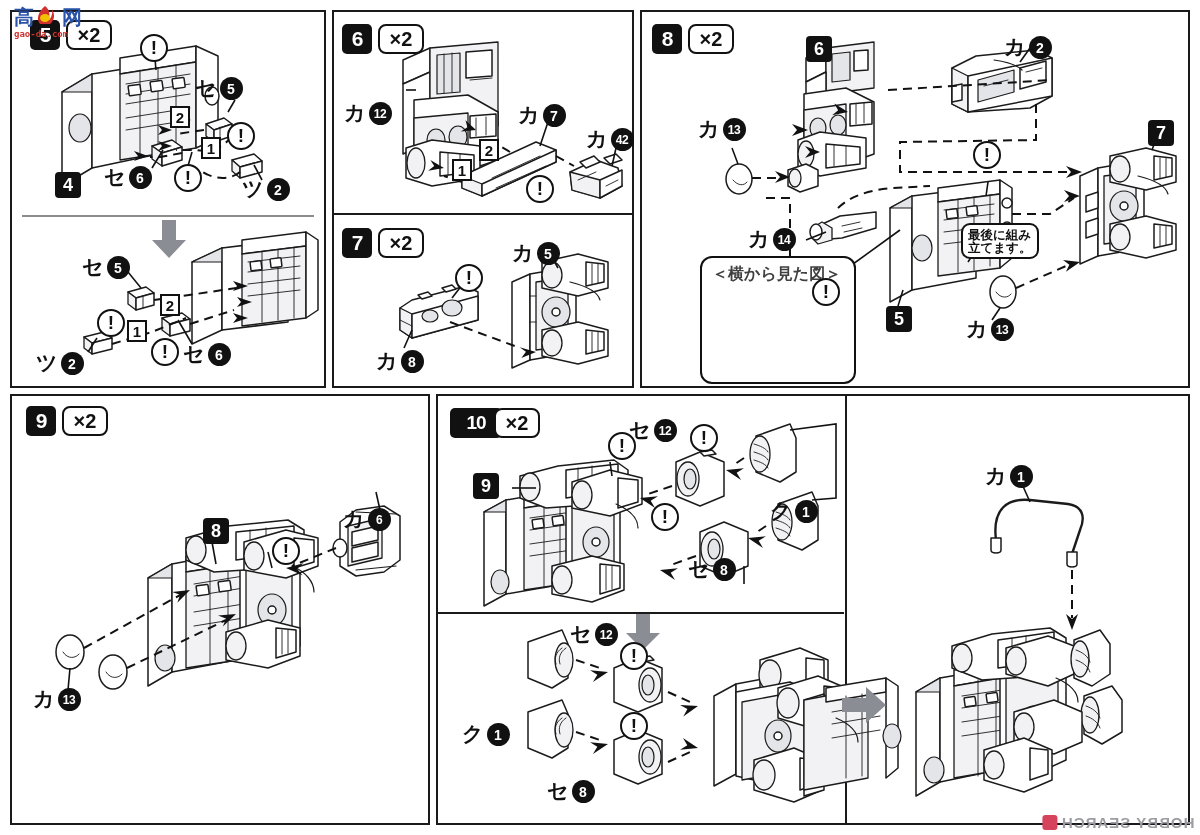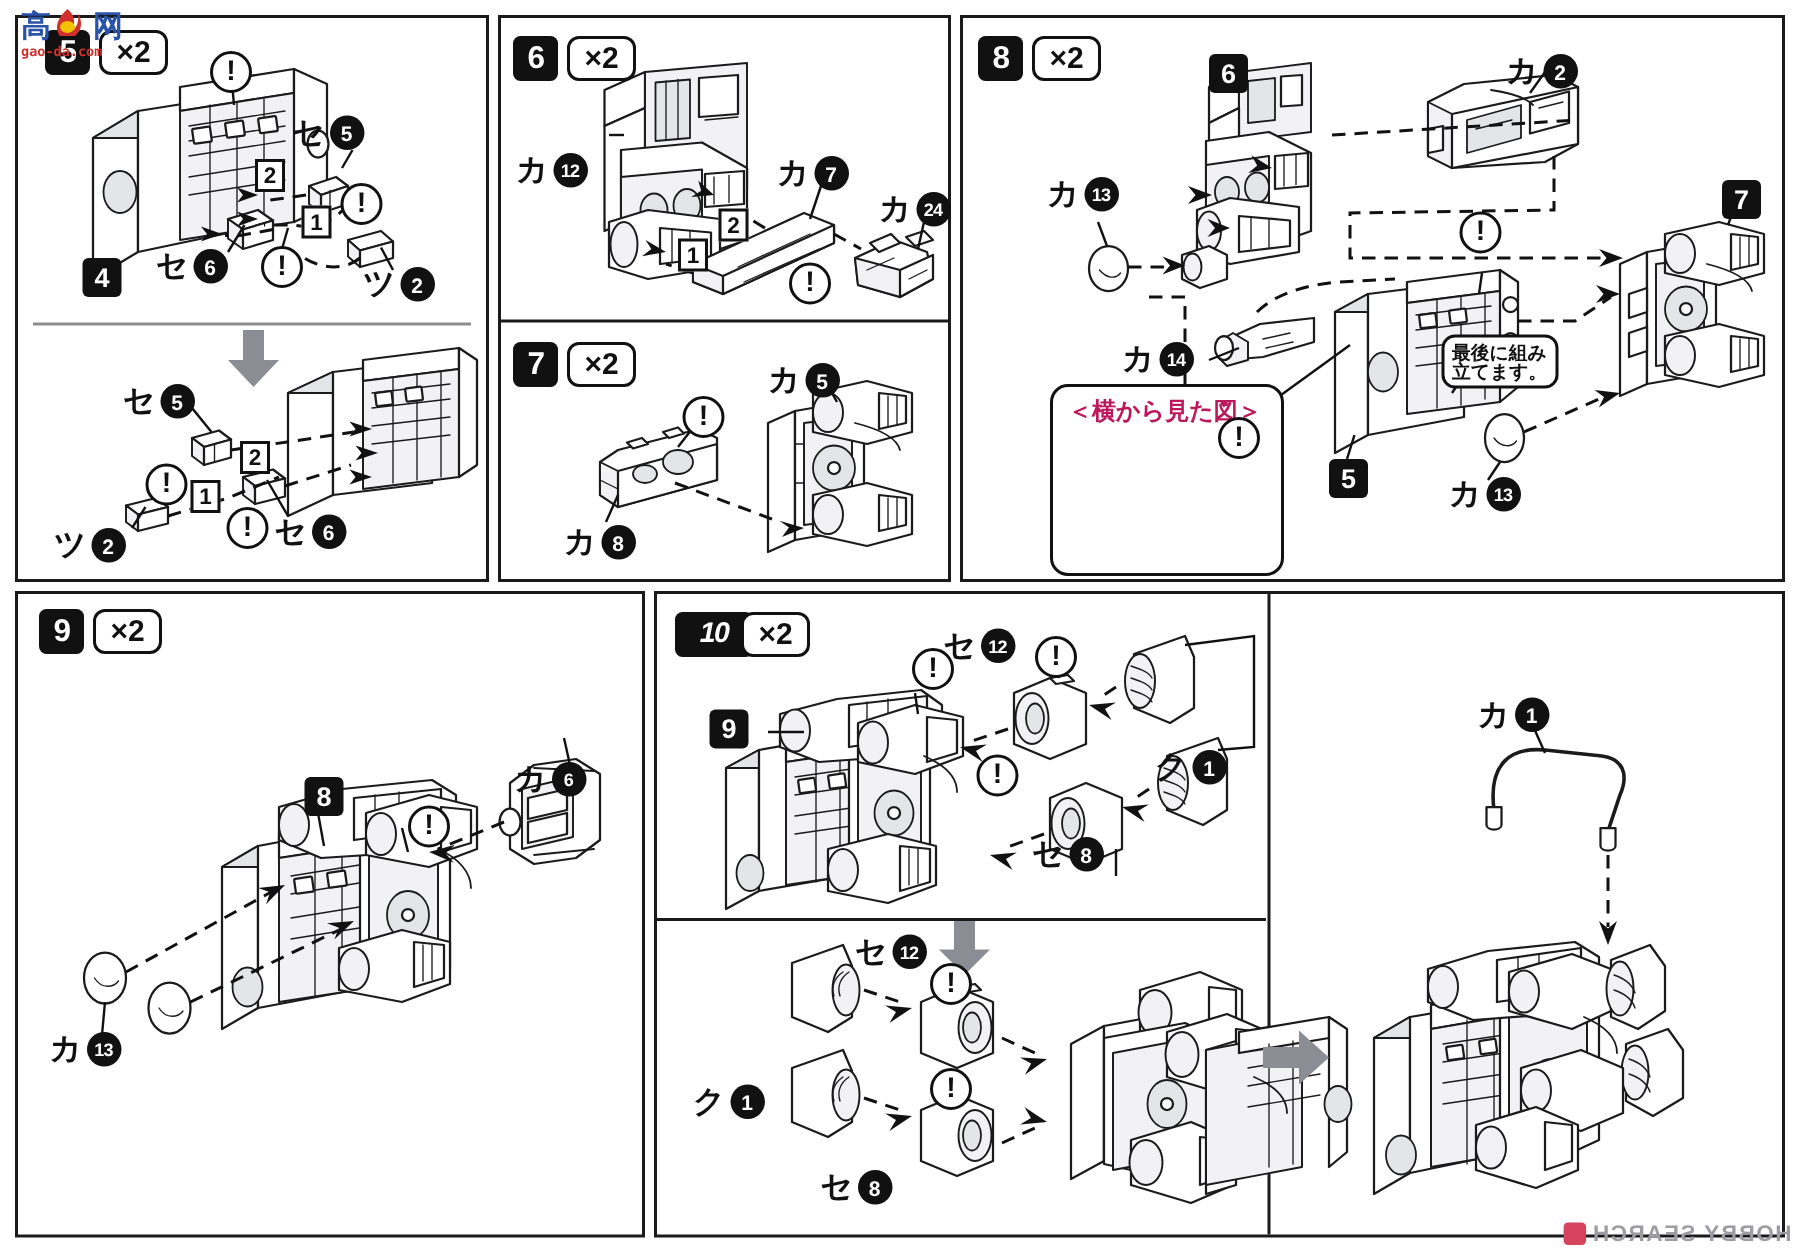--- a/index.html
+++ b/index.html
@@ -10,21 +10,21 @@
   
   .panel{position:absolute;border:2px solid #1a1a1a;background:#fff;box-sizing:border-box;}
   .vdiv{position:absolute;background:#1a1a1a;}
   .hdiv{position:absolute;background:#1a1a1a;}
   .thinline{position:absolute;background:#8d8d8d;height:2px;}
 
   
   .step-badge{position:absolute;width:30px;height:30px;background:#111;border-radius:5px;
     color:#fff;font-weight:bold;font-size:21px;display:flex;align-items:center;justify-content:center;
     font-family:"Liberation Sans",sans-serif;letter-spacing:-1px;}
-  .step-badge.wide{width:52px;font-style:italic;}
+  .step-badge.wide{width:52px;}
   .xbox{position:absolute;height:30px;min-width:46px;border:2.5px solid #111;border-radius:8px;
     display:flex;align-items:center;justify-content:center;font-weight:bold;font-size:20px;
     color:#111;background:#fff;padding:0 4px;box-sizing:border-box;}
 
   
   .ref-sq{position:absolute;width:26px;height:26px;background:#111;border-radius:4px;color:#fff;
     font-weight:bold;font-size:18px;display:flex;align-items:center;justify-content:center;}
 
   
   .plabel{position:absolute;display:flex;align-items:center;gap:3px;white-space:nowrap;}
@@ -42,21 +42,21 @@
   .ordbox{position:absolute;min-width:20px;height:22px;border:2px solid #111;background:#fff;
     display:flex;align-items:center;justify-content:center;font-size:15px;font-weight:bold;color:#111;
     padding:0 3px;box-sizing:border-box;z-index:5;}
 
   
   .jp-callout{position:absolute;border:2px solid #111;border-radius:9px;background:#fff;
     font-family:"DejaVu Sans",sans-serif;font-weight:bold;color:#111;padding:3px 5px;
     line-height:1.05;box-sizing:border-box;z-index:7;}
   .sideview{position:absolute;border:2px solid #111;border-radius:12px;background:#fff;box-sizing:border-box;}
   .sideview-title{position:absolute;font-family:"DejaVu Sans",sans-serif;font-weight:bold;
-    font-size:16px;color:#be185d;white-space:nowrap;}
+    font-size:16px;color:#404040;white-space:nowrap;}
 
   
   .art{position:absolute;left:0;top:0;width:1200px;height:835px;pointer-events:none;}
   .art svg{overflow:visible;}
   .pt{fill:#ffffff;stroke:#1b1b1b;stroke-width:1.5;stroke-linejoin:round;stroke-linecap:round;}
   .pt2{fill:#f2f2f4;stroke:#1b1b1b;stroke-width:1.3;stroke-linejoin:round;}
   .pt3{fill:#e4e5e9;stroke:#1b1b1b;stroke-width:1.2;stroke-linejoin:round;}
   .ln{fill:none;stroke:#1b1b1b;stroke-width:1.2;stroke-linecap:round;}
   .lnf{fill:none;stroke:#1b1b1b;stroke-width:.9;stroke-linecap:round;}
   .dash{fill:none;stroke:#111;stroke-width:2;stroke-dasharray:9 6;stroke-linecap:butt;}
@@ -827,21 +827,21 @@
   <div class="plabel" style="left:344px;top:102px;">
     <span class="kana">カ</span>
     <span class="circ two">12</span>
   </div>
   <div class="plabel" style="left:518px;top:104px;">
     <span class="kana">カ</span>
     <span class="circ">7</span>
   </div>
   <div class="plabel" style="left:586px;top:128px;">
     <span class="kana">カ</span>
-    <span class="circ two">24</span>
+    <span class="circ two">42</span>
   </div>
   <div class="ordbox" style="left:479px;top:139px;">2</div>
   <div class="ordbox" style="left:452px;top:159px;">1</div>
   <div class="bang" style="left:526px;top:175px;">!</div>
 
   <div class="step-badge" style="left:342px;top:228px;">7</div>
   <div class="xbox" style="left:378px;top:228px;">×2</div>
   <div class="bang" style="left:455px;top:264px;">!</div>
   <div class="plabel" style="left:376px;top:350px;">
     <span class="kana">カ</span>

